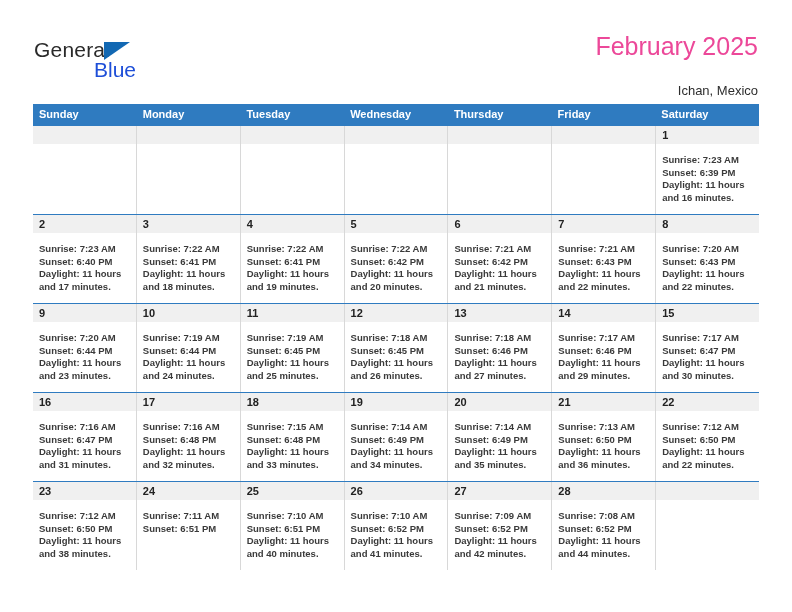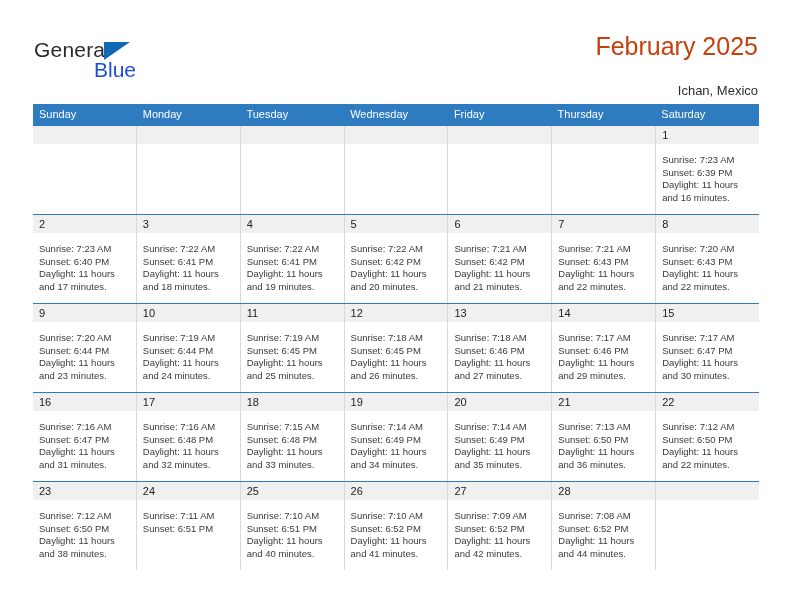--- a/index.html
+++ b/index.html
@@ -63,38 +63,39 @@
     font-family: "Liberation Sans", sans-serif;
   }
   .title-block {
     position: absolute;
     right: 0;
     top: 0;
     text-align: right;
   }
   .cal-title {
     font-size: 25px;
-    color: #c2410c;
+    color: #ec4899;
     line-height: 32px;
     white-space: nowrap;
   }
   .cal-subtitle {
     font-size: 13px;
     color: #2d2d2d;
     line-height: 20px;
     margin-top: 19px;
     white-space: nowrap;
   }
 
   
   .calendar {
     position: absolute;
     left: 33px;
     top: 104px;
     width: 726px;
+    font-weight: bold;
   }
   .dow-row {
     display: flex;
     background: #2f7bc0;
     height: 21px;
   }
   .dow {
     flex: 1 1 0;
     color: #ffffff;
     font-size: 11px;
@@ -164,22 +165,22 @@
       <div class="cal-subtitle">Ichan, Mexico</div>
     </div>
   </div>
 
   <div class="calendar">
     <div class="dow-row">
       <div class="dow">Sunday</div>
       <div class="dow">Monday</div>
       <div class="dow">Tuesday</div>
       <div class="dow">Wednesday</div>
+      <div class="dow">Thursday</div>
       <div class="dow">Friday</div>
-      <div class="dow">Thursday</div>
       <div class="dow">Saturday</div>
     </div>
 
     <div class="week">
       <div class="cell empty">
         <div class="daynum"></div>
         <div class="info">
           <div></div>
           <div></div>
           <div class="daylight"></div>

